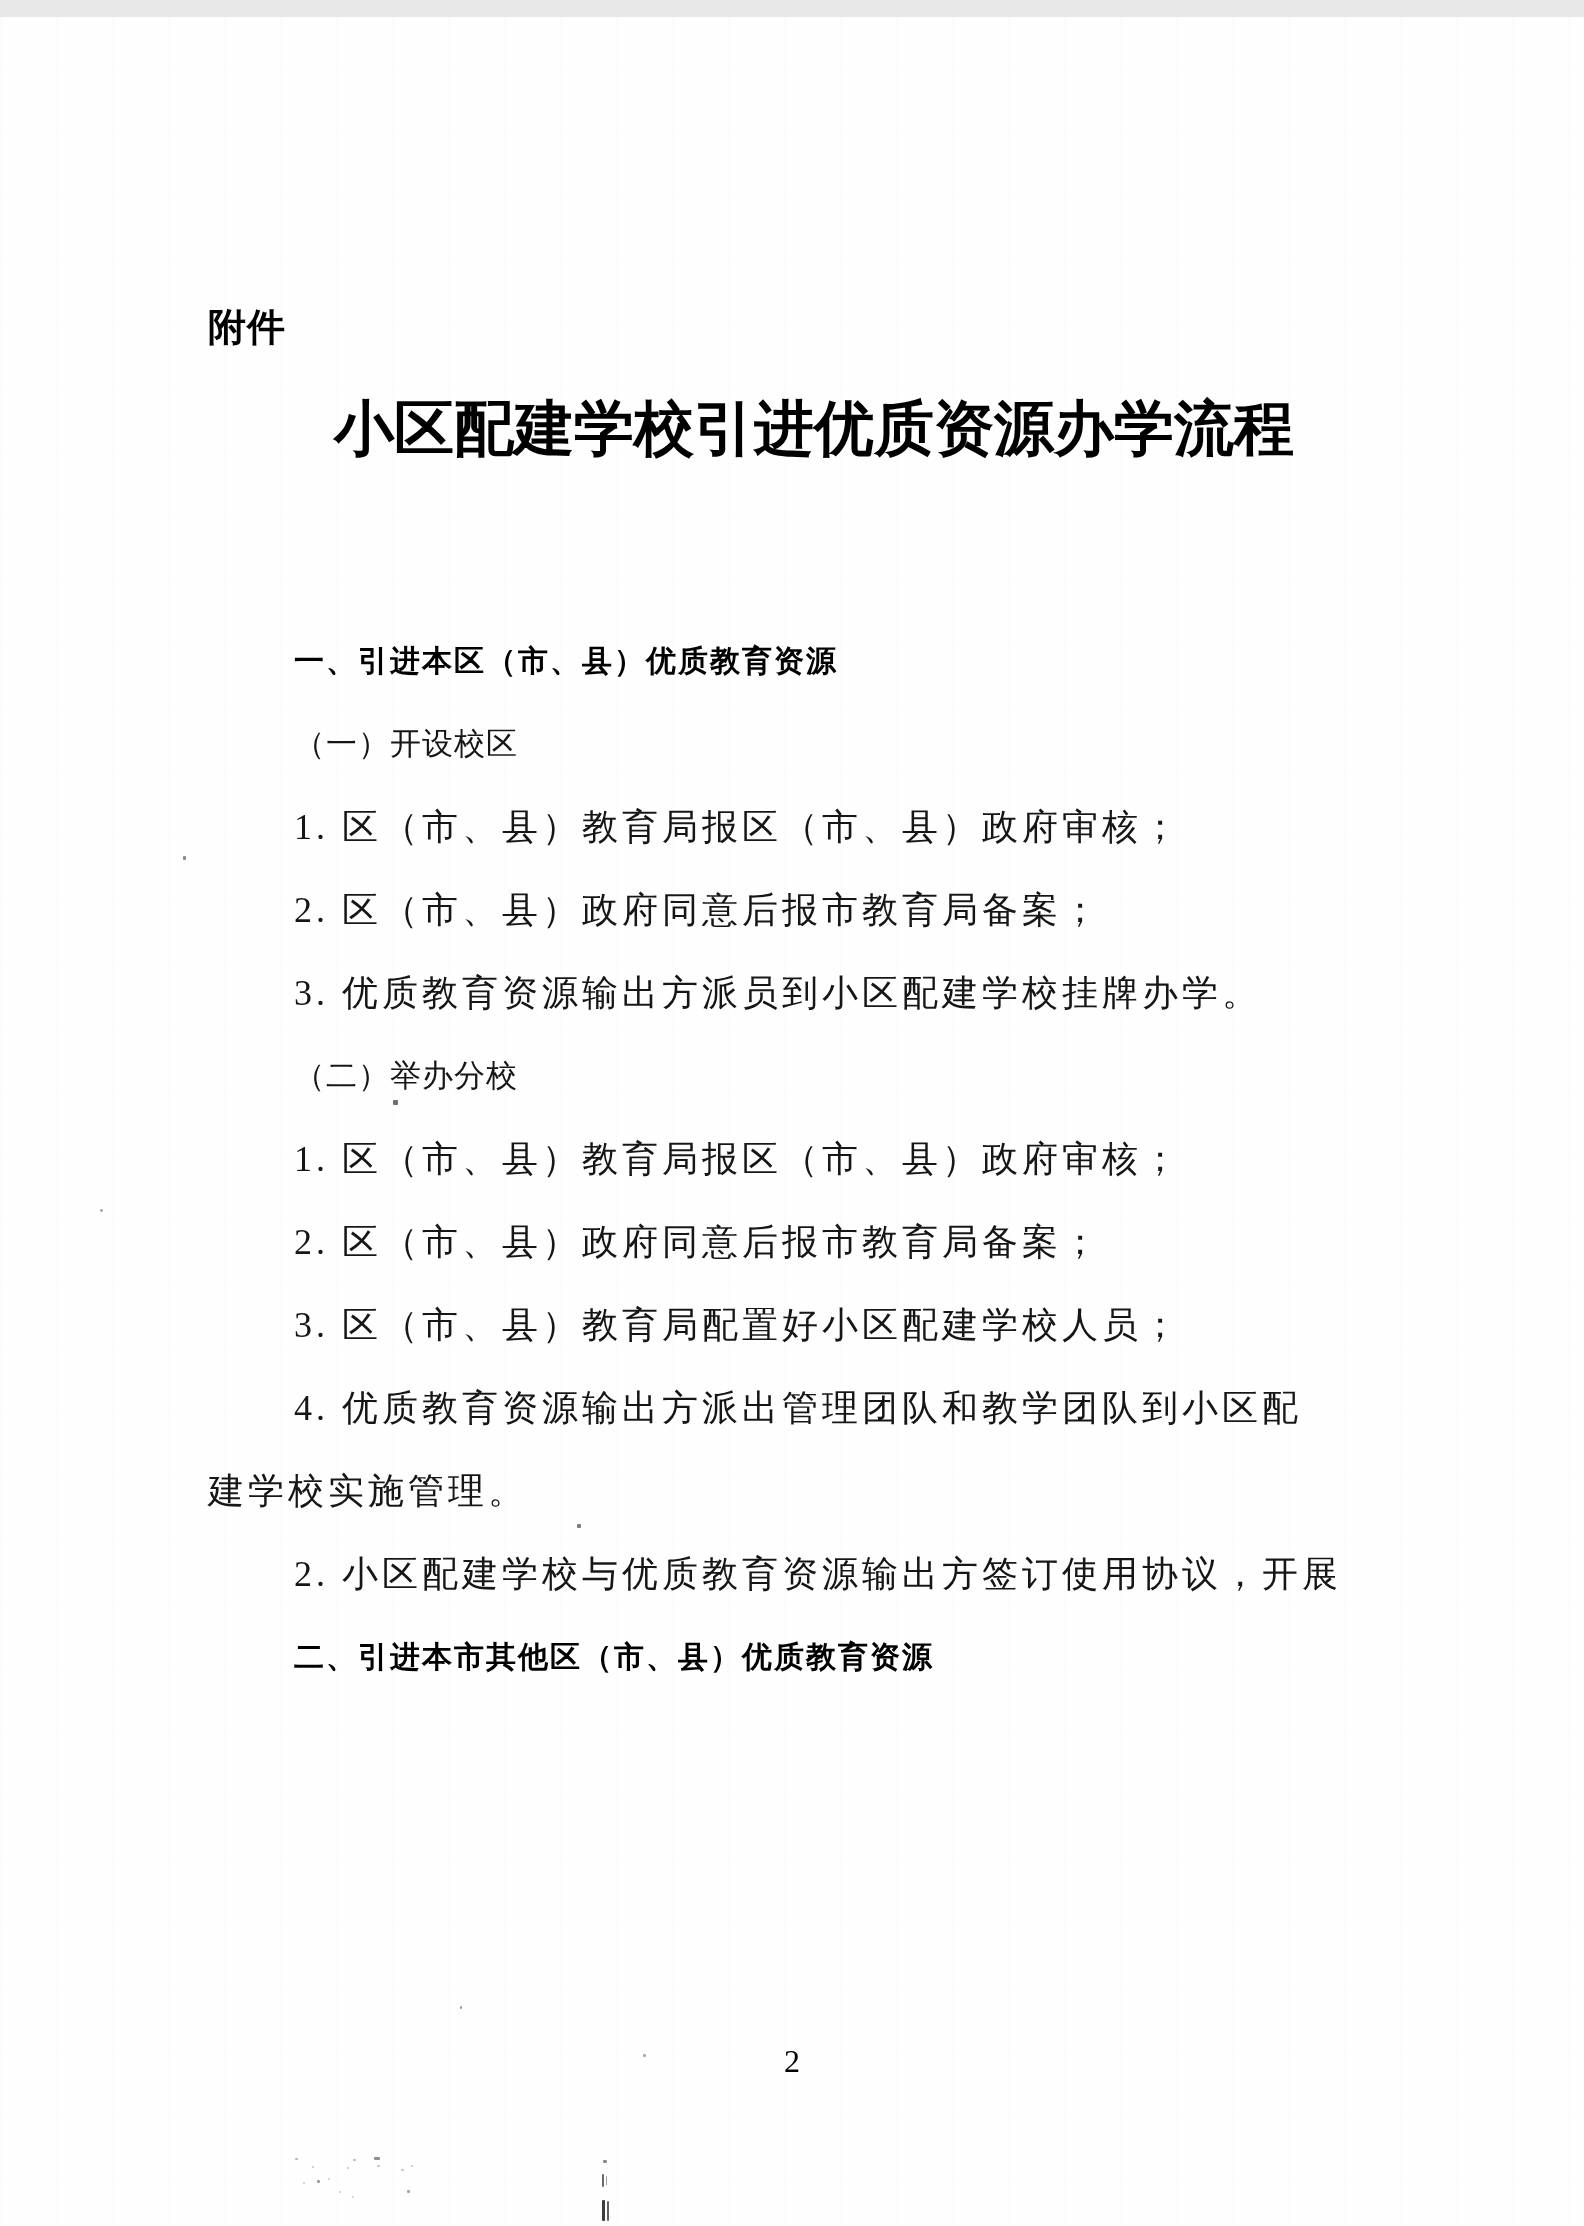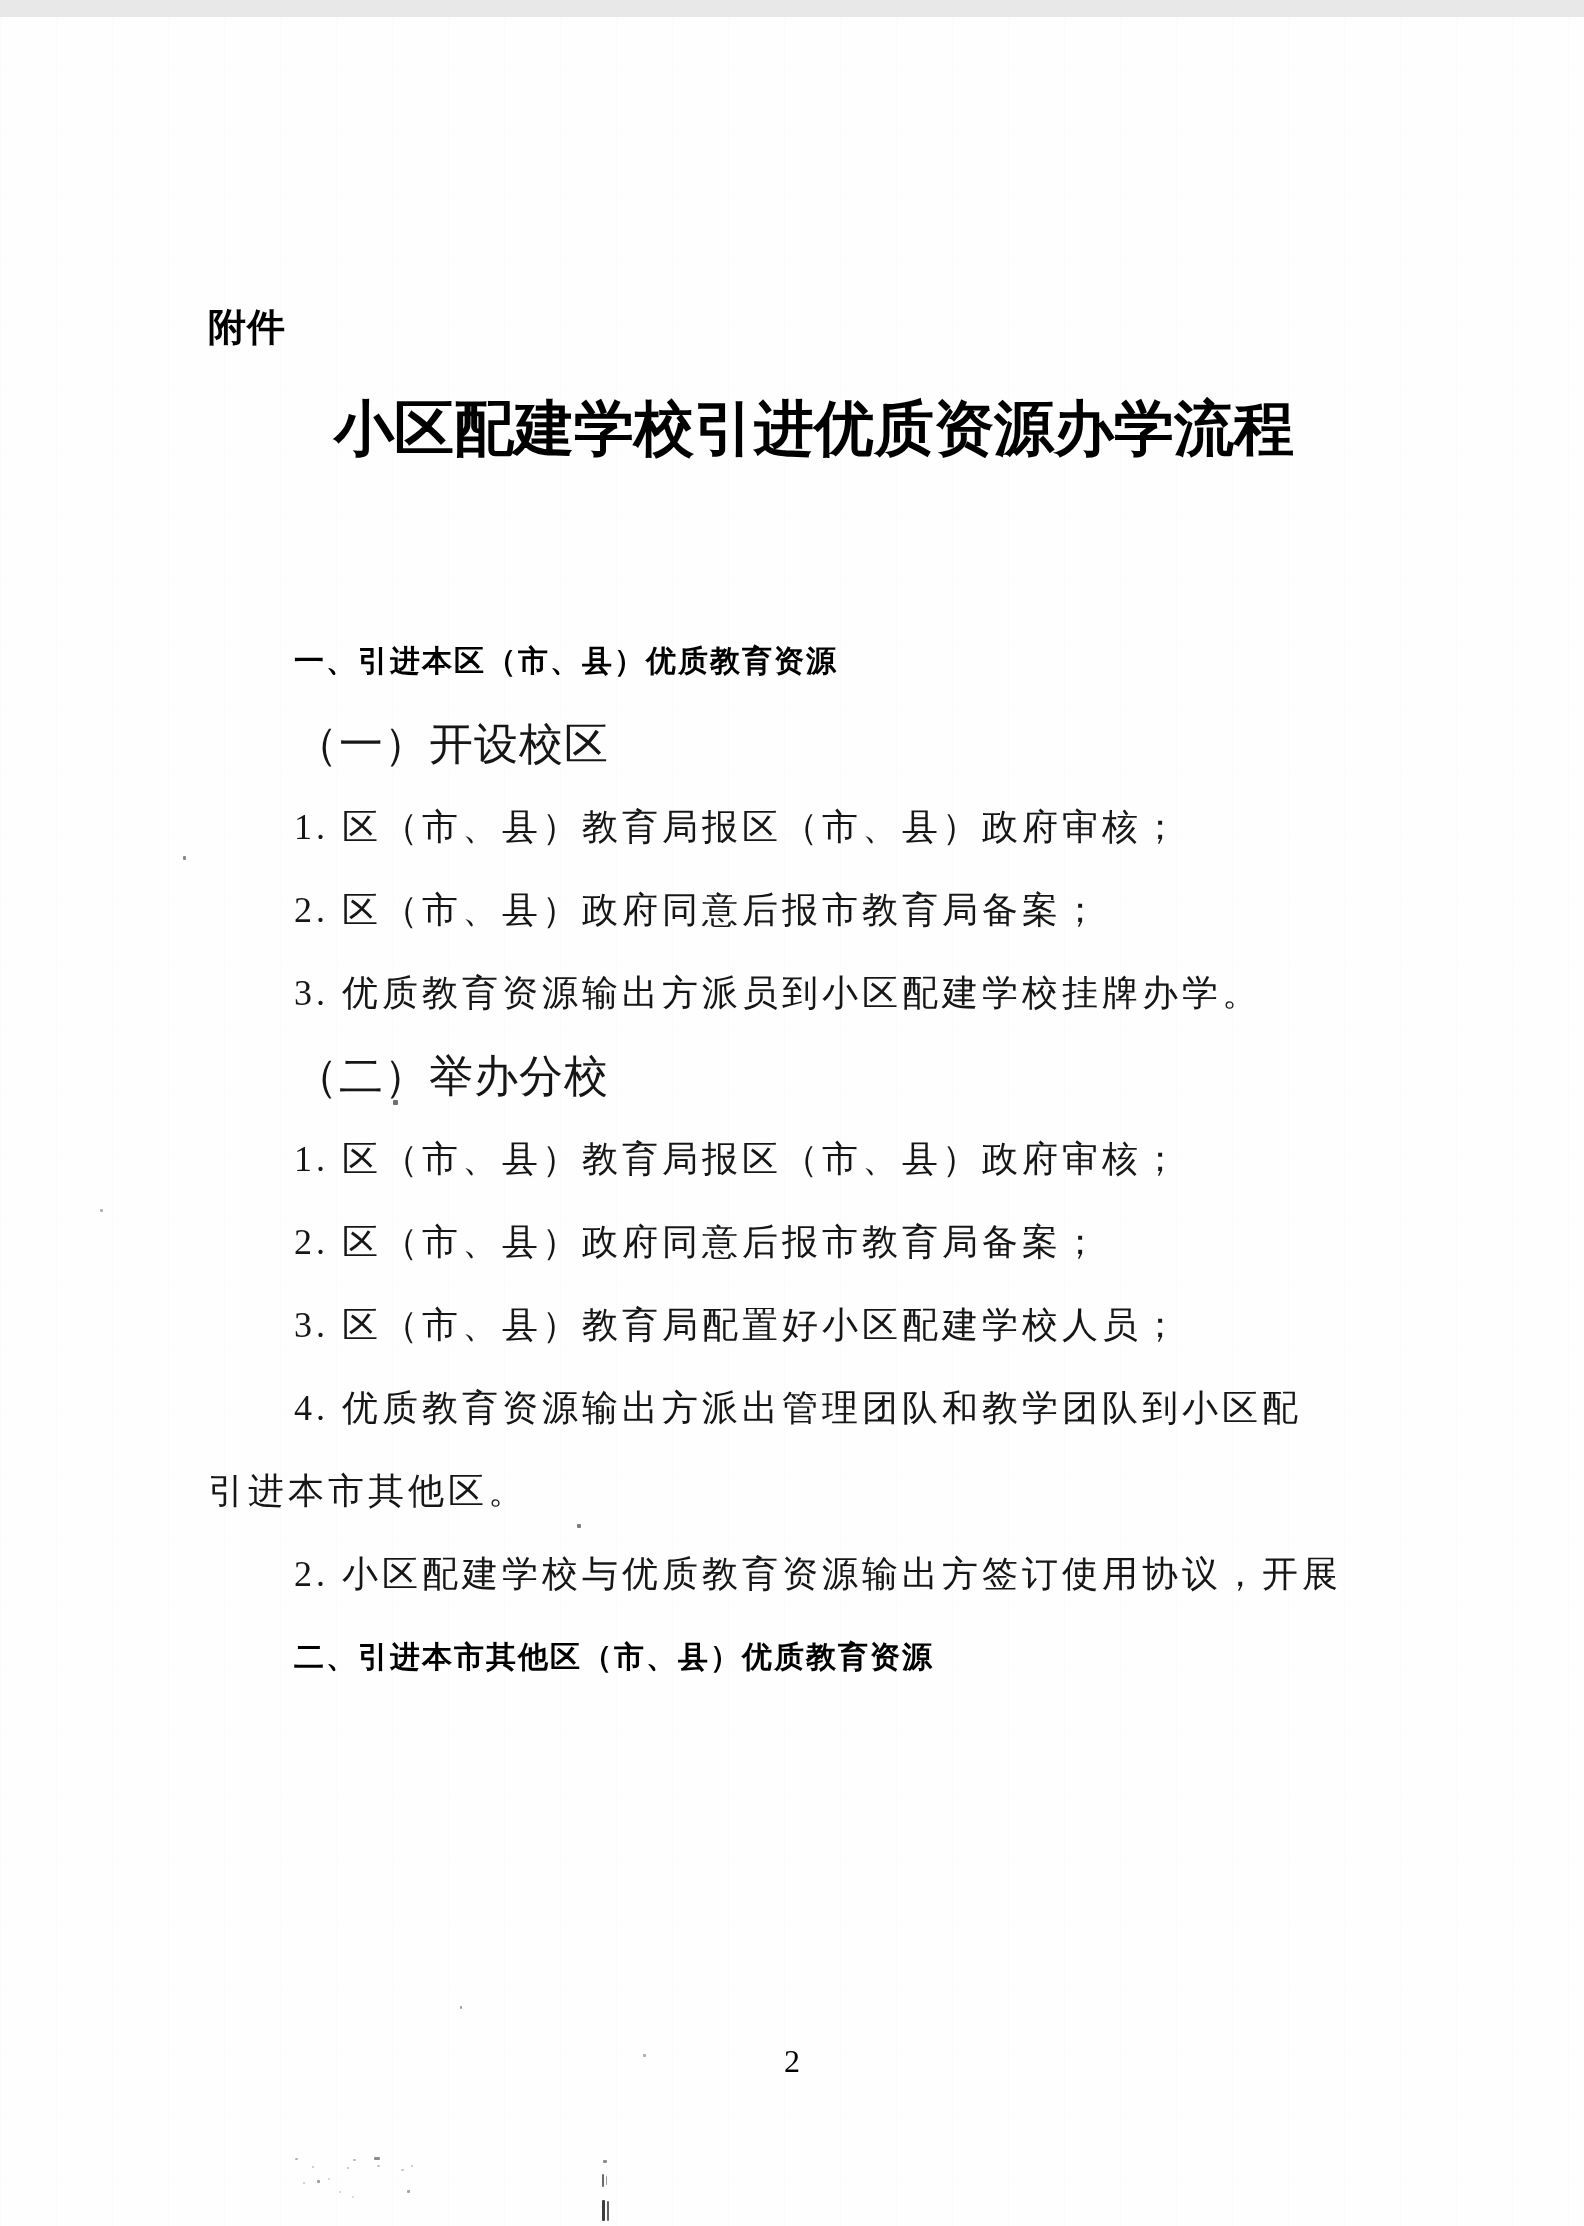--- a/index.html
+++ b/index.html
@@ -34,22 +34,22 @@
   .line{
     height:83px;line-height:52px;
     white-space:nowrap;
   }
   .line.indent{padding-left:86px;}
   .heading{
     font-family:"Liberation Sans",sans-serif;
     font-weight:700;font-size:30px;letter-spacing:2px;color:#000;
   }
   .subheading{
-    font-family:Liberation Sans, sans-serif;
-    font-weight:400;font-size:44px;letter-spacing:1px;color:#161616;
+    font-family:Liberation Serif, serif;
+    font-weight:400;font-size:31px;letter-spacing:1px;color:#161616;
   }
   .item,.continuation{
     font-family:"Liberation Serif",serif;
     font-weight:400;font-size:36px;letter-spacing:4px;color:#161616;
   }
   .page-number{
     position:absolute;left:0;top:2026px;width:1584px;
     text-align:center;
     font-family:"Liberation Serif",serif;
     font-size:32px;line-height:36px;color:#000;
@@ -69,21 +69,21 @@
     <div class="line heading indent">一、引进本区（市、县）优质教育资源</div>
     <div class="line subheading indent">（一）开设校区</div>
     <div class="line item indent">1. 区（市、县）教育局报区（市、县）政府审核；</div>
     <div class="line item indent">2. 区（市、县）政府同意后报市教育局备案；</div>
     <div class="line item indent">3. 优质教育资源输出方派员到小区配建学校挂牌办学。</div>
     <div class="line subheading indent">（二）举办分校</div>
     <div class="line item indent">1. 区（市、县）教育局报区（市、县）政府审核；</div>
     <div class="line item indent">2. 区（市、县）政府同意后报市教育局备案；</div>
     <div class="line item indent">3. 区（市、县）教育局配置好小区配建学校人员；</div>
     <div class="line item indent">4. 优质教育资源输出方派出管理团队和教学团队到小区配</div>
-    <div class="line continuation">引进本市其他区。</div>
+    <div class="line continuation">建学校实施管理。</div>
     <div class="line item indent">2. 小区配建学校与优质教育资源输出方签订使用协议，开展</div>
     <div class="line heading indent">二、引进本市其他区（市、县）优质教育资源</div>
   </div>
 
   <div class="page-number">2</div>
 
   <div class="speck" style="left:183px;top:839px;width:3px;height:4px;background:#8a8a8a;"></div>
   <div class="speck" style="left:393px;top:1083px;width:5px;height:5px;background:#6f6f6f;"></div>
   <div class="speck" style="left:577px;top:1507px;width:4px;height:4px;background:#7d7d7d;"></div>
   <div class="speck" style="left:100px;top:1192px;width:3px;height:3px;background:#b0b0b0;"></div>

